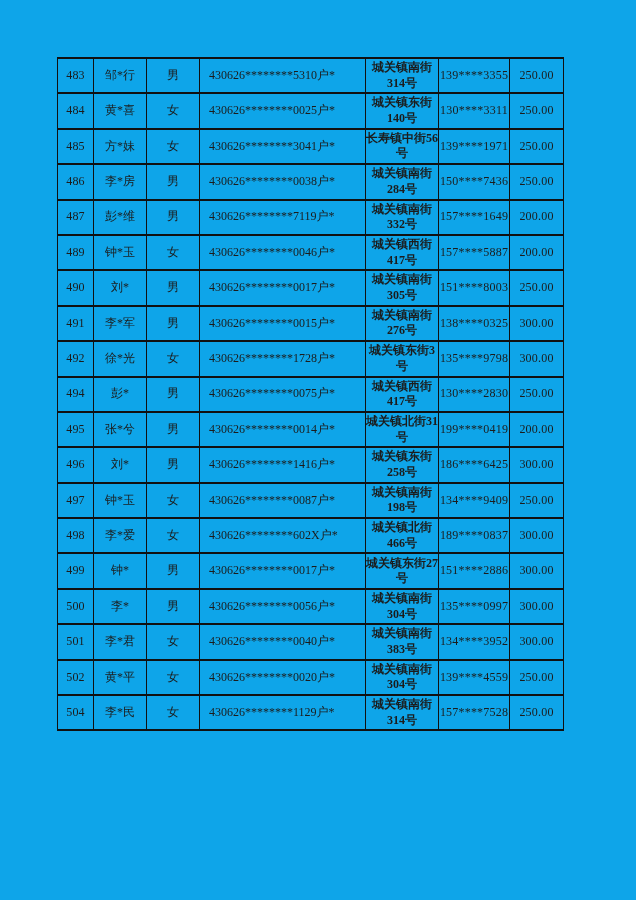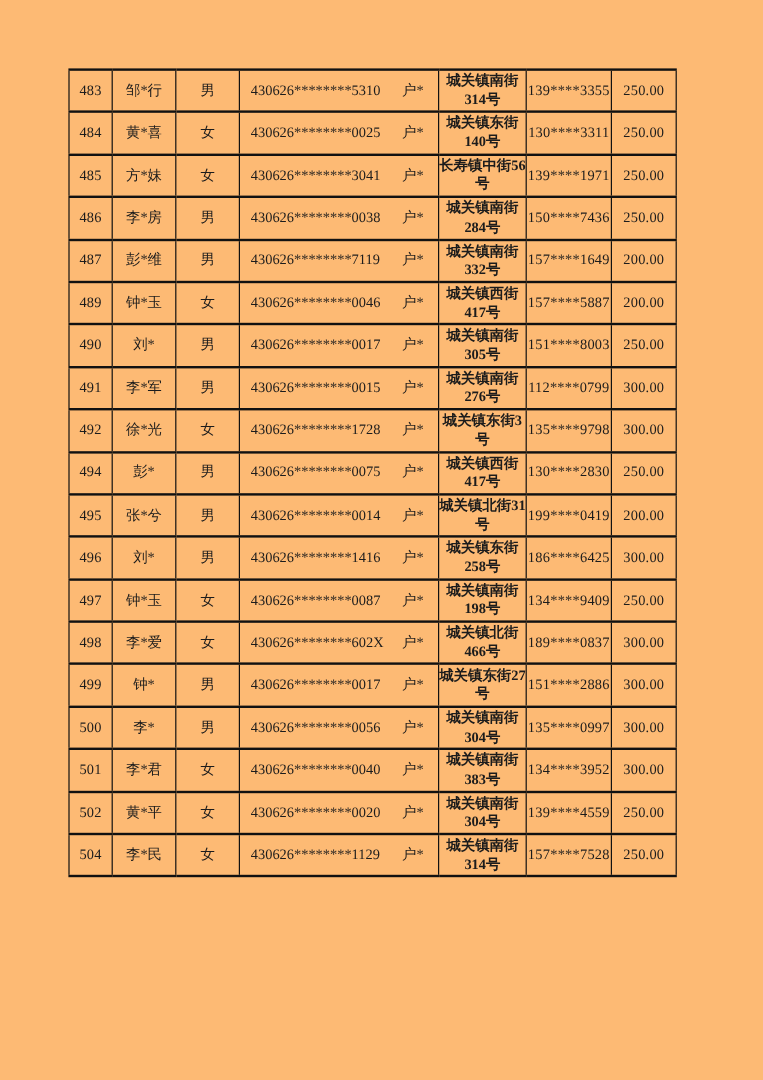--- a/index.html
+++ b/index.html
@@ -11,21 +11,21 @@
     height: 900px;
     position: relative;
     background: #fefefe;
     font-family: "Liberation Serif", "DejaVu Serif", serif;
     color: #1c1c1c;
     overflow: hidden;
   }
   .page {
     position: absolute;
     inset: 0;
-    background: #fdba74;
+    background: #0ea5e9;
   }
   table.roster {
     position: absolute;
     left: 57px;
     top: 57px;
     width: 506px;
     border-collapse: collapse;
     table-layout: fixed;
   }
   table.roster tr {
@@ -45,21 +45,20 @@
   col.c-no     { width: 36px; }
   col.c-name   { width: 53px; }
   col.c-gender { width: 53px; }
   col.c-id     { width: 166px; }
   col.c-addr   { width: 73px; }
   col.c-phone  { width: 71px; }
   col.c-amount { width: 54px; }
 
   td.c-id .id-wrap {
     display: flex;
-    justify-content: space-between;
     align-items: center;
     padding: 0 12px 0 9px;
     white-space: nowrap;
   }
   td.c-addr {
     line-height: 1.35;
     font-weight: bold;
   }
   td.c-amount, td.c-phone, td.c-no {
     letter-spacing: 0.2px;
@@ -182,21 +181,21 @@
           <td class="c-no">491</td>
           <td class="c-name">李*军</td>
           <td class="c-gender">男</td>
           <td class="c-id">
             <div class="id-wrap">
               <span>430626********0015</span>
               <span>户*</span>
             </div>
           </td>
           <td class="c-addr">城关镇南街276号</td>
-          <td class="c-phone">112****0799</td>
+          <td class="c-phone">138****0325</td>
           <td class="c-amount">300.00</td>
         </tr>
         <tr>
           <td class="c-no">492</td>
           <td class="c-name">徐*光</td>
           <td class="c-gender">女</td>
           <td class="c-id">
             <div class="id-wrap">
               <span>430626********1728</span>
               <span>户*</span>

